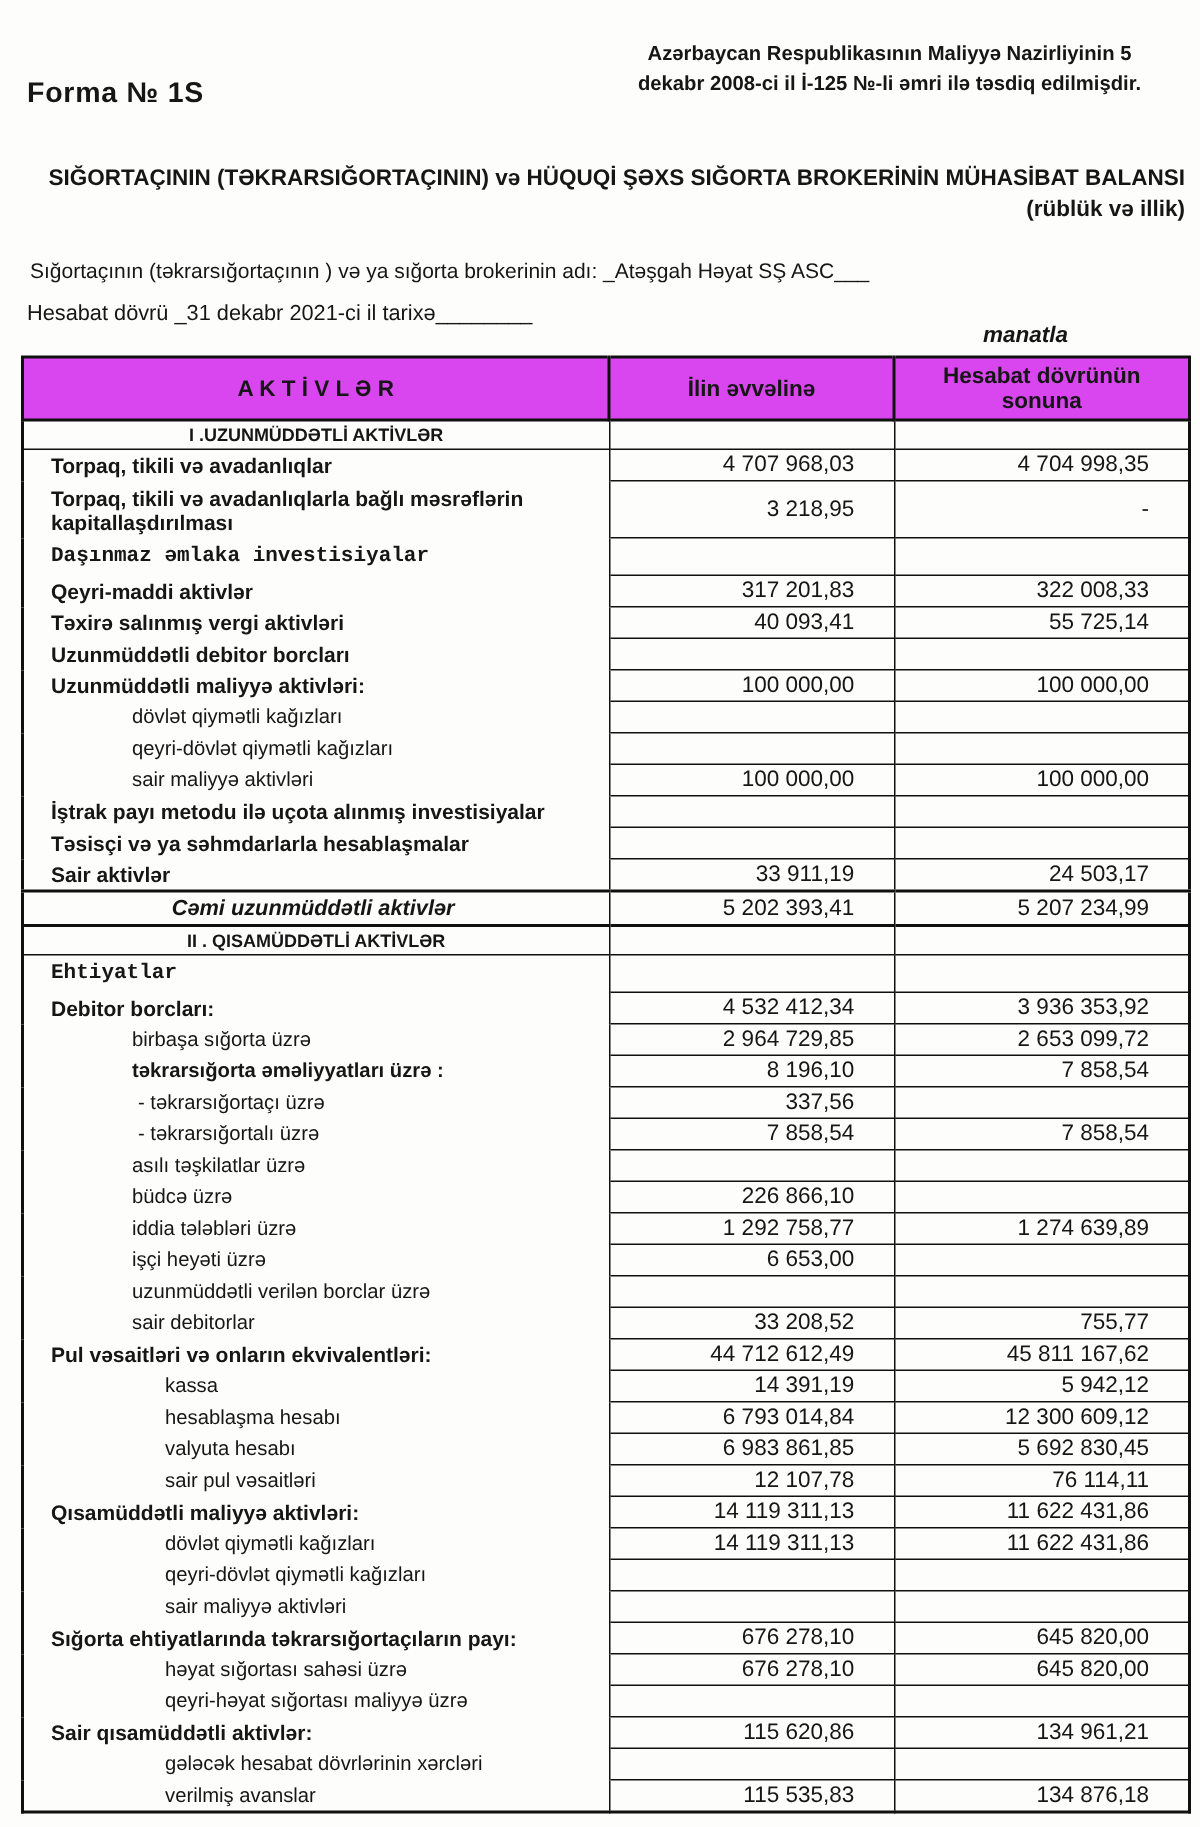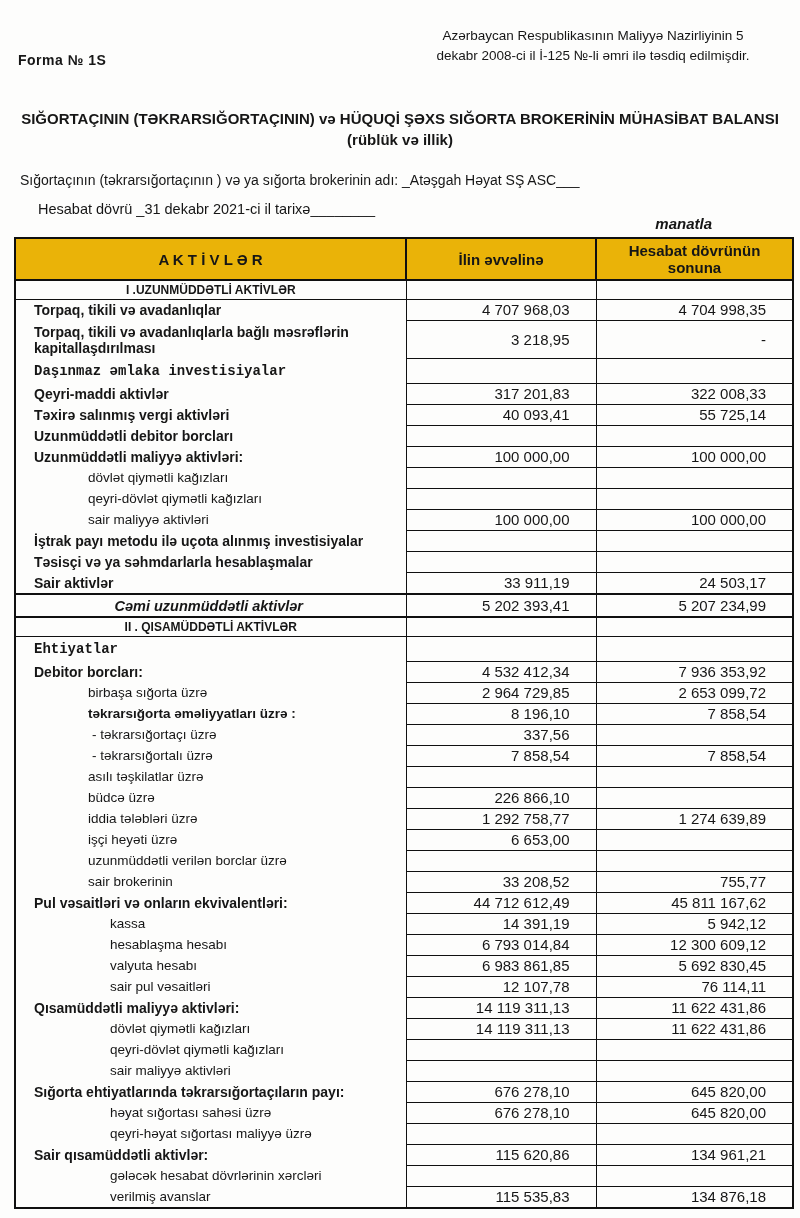--- a/index.html
+++ b/index.html
@@ -3,44 +3,44 @@
 <meta charset="utf-8">
 <style>
   html,body{margin:0;padding:0;background:#ffffff;}
   .page{
     position:relative;width:800px;height:1218px;margin:0 auto;
     background:#fdfdfc;color:#161616;overflow:hidden;
     font-family:"Liberation Sans","DejaVu Sans",sans-serif;
   }
   .form-no{
     position:absolute;left:18px;top:52px;
-    font-size:14px;font-weight:bold;letter-spacing:.5px;
+    font-size:19px;font-weight:bold;letter-spacing:.5px;
   }
   .approval{
     position:absolute;right:26px;top:26px;width:362px;
-    text-align:center;font-weight:normal;font-size:13.5px;line-height:20px;
+    text-align:center;font-weight:bold;font-size:13.5px;line-height:20px;
   }
   .title{
     position:absolute;left:10px;top:108px;width:780px;
-    text-align:center;font-weight:bold;font-size:15px;line-height:21px;
+    text-align:right;font-weight:bold;font-size:15px;line-height:21px;
   }
   .insurer{position:absolute;left:20px;top:172px;font-size:14px;}
-  .period{position:absolute;left:18px;top:201px;font-size:14.5px;margin-left:20px;}
+  .period{position:absolute;left:18px;top:201px;font-size:14.5px;}
   .manatla{
     position:absolute;right:88px;top:215px;
     font-weight:bold;font-style:italic;font-size:15px;
   }
   table.balance{
     position:absolute;left:14px;top:237px;width:778px;
     border-collapse:collapse;table-layout:fixed;
     border:2.5px solid #101010;
   }
   col.c1{width:391px;} col.c2{width:190px;} col.c3{width:197px;}
   th{
-    background:#eab308;border:2px solid #101010;border-top:none;
+    background:#d946ef;border:2px solid #101010;border-top:none;
     font-size:15px;font-weight:bold;height:40px;vertical-align:middle;
     padding:0 3px;
   }
   td{vertical-align:middle;font-size:14px;line-height:16px;}
   td.c-label{
     padding-left:18px;padding-right:4px;
     border-right:1.5px solid #101010;font-weight:bold;
   }
   td.c-val{
     border:1px solid #101010;text-align:right;padding-right:26px;
@@ -181,21 +181,21 @@
           <td class="c-val"></td>
         </tr>
         <tr class="row-itemtall">
           <td class="c-label">Ehtiyatlar</td>
           <td class="c-val"></td>
           <td class="c-val"></td>
         </tr>
         <tr class="row-item">
           <td class="c-label">Debitor borcları:</td>
           <td class="c-val">4 532 412,34</td>
-          <td class="c-val">7 936 353,92</td>
+          <td class="c-val">3 936 353,92</td>
         </tr>
         <tr class="row-sub">
           <td class="c-label">birbaşa sığorta üzrə</td>
           <td class="c-val">2 964 729,85</td>
           <td class="c-val">2 653 099,72</td>
         </tr>
         <tr class="row-subbold">
           <td class="c-label">təkrarsığorta əməliyyatları üzrə :</td>
           <td class="c-val">8 196,10</td>
           <td class="c-val">7 858,54</td>
@@ -229,21 +229,21 @@
           <td class="c-label">işçi heyəti üzrə</td>
           <td class="c-val">6 653,00</td>
           <td class="c-val"></td>
         </tr>
         <tr class="row-sub">
           <td class="c-label">uzunmüddətli verilən borclar üzrə</td>
           <td class="c-val"></td>
           <td class="c-val"></td>
         </tr>
         <tr class="row-sub">
-          <td class="c-label">sair brokerinin</td>
+          <td class="c-label">sair debitorlar</td>
           <td class="c-val">33 208,52</td>
           <td class="c-val">755,77</td>
         </tr>
         <tr class="row-item">
           <td class="c-label">Pul vəsaitləri  və onların ekvivalentləri:</td>
           <td class="c-val">44 712 612,49</td>
           <td class="c-val">45 811 167,62</td>
         </tr>
         <tr class="row-sub2">
           <td class="c-label">kassa</td>

